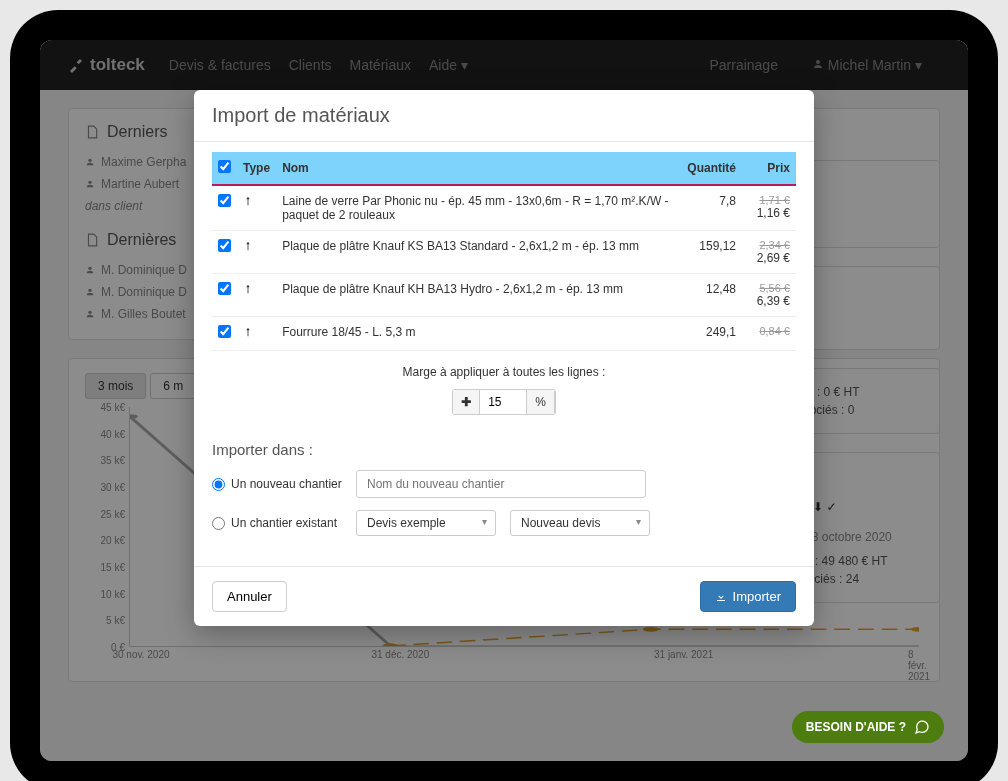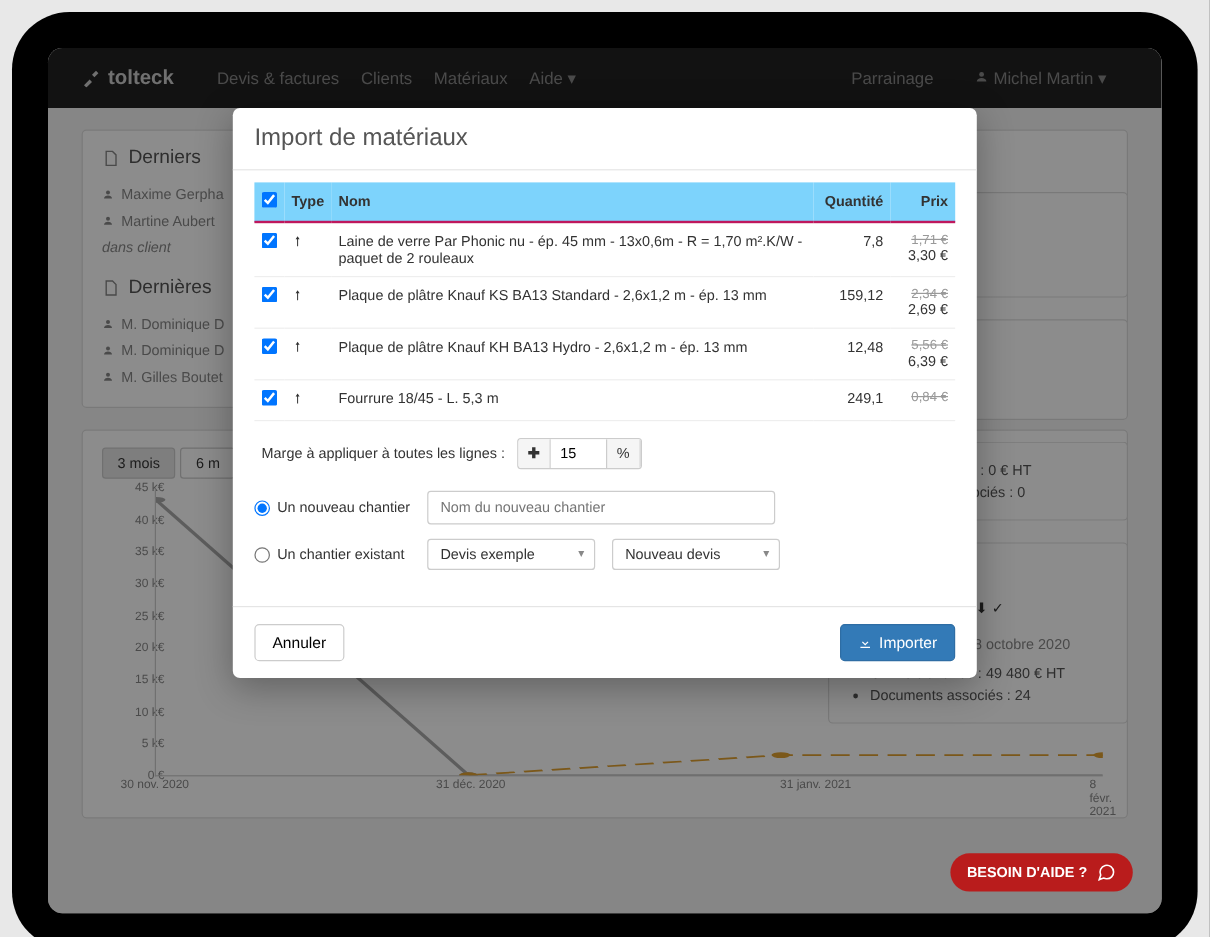--- a/index.html
+++ b/index.html
@@ -1,21 +1,21 @@
 <!DOCTYPE html>
 <html><head>
 <meta charset="utf-8">
 <style>
 * { box-sizing: border-box; margin: 0; padding: 0; }
 body { font-family: -apple-system, "Helvetica Neue", Arial, sans-serif; background: #e8e8e8; display: flex; justify-content: center; align-items: flex-start; padding: 10px; font-size: 13px; color: #333; }
 .tablet-frame { width: 1008px; height: 781px; background: #000; border-radius: 48px; padding: 30px; position: relative; }
 .tablet-screen { width: 100%; height: 100%; background: #f5f5f5; border-radius: 12px; overflow: hidden; position: relative; }
 
 .navbar { height: 50px; background: #222; color: #888; display: flex; align-items: center; padding: 0 28px; font-size: 14px; }
-.brand { color: #ccc; font-weight: 600; font-size: 17px; display: flex; align-items: center; gap: 6px; margin-right: 36px; }
+.brand { color: #ccc; font-weight: 600; font-size: 17px; display: flex; align-items: center; gap: 6px; margin-right: 24px; }
 .brand svg { width: 16px; height: 16px; fill: #ccc; }
 .nav-link { margin-right: 18px; cursor: pointer; }
 .nav-right { margin-left: auto; display: flex; align-items: center; gap: 16px; }
 .user svg { width: 12px; height: 12px; fill: #888; }
 
 .dash { padding: 18px 28px; position: relative; }
 
 .overlay { position: absolute; inset: 0; background: rgba(0,0,0,0.45); z-index: 5; }
 
 .modal { position: absolute; z-index: 10; top: 50px; left: 50%; transform: translateX(-50%); width: 620px; background: #fff; border-radius: 6px; box-shadow: 0 8px 30px rgba(0,0,0,0.3); }
@@ -24,21 +24,21 @@
 .modal-footer { padding: 14px 18px; border-top: 1px solid #e5e5e5; display: flex; justify-content: space-between; align-items: center; }
 
 .mtable { width: 100%; border-collapse: collapse; font-size: 12px; }
 .mtable th { text-align: left; font-weight: 700; padding: 8px 6px; border-bottom: 2px solid #be185d; background: #7dd3fc; color: #333; }
 .mtable th.r, .mtable td.r { text-align: right; }
 .mtable td { padding: 8px 6px; border-bottom: 1px solid #eee; vertical-align: top; }
 .type-icon svg { width: 10px; height: 14px; fill: #333; }
 .price-old { color: #999; text-decoration: line-through; font-size: 11px; }
 .price-new { color: #333; }
 
-.margin-row { display: flex; align-items: center; gap: 10px; padding: 14px 6px 18px; font-size: 12px; }
+.margin-row { display: flex; align-items: center; gap: 10px; padding: 14px 6px 18px; font-size: 12px; flex-direction: column; }
 .margin-field { display: inline-flex; border: 1px solid #ccc; border-radius: 3px; overflow: hidden; }
 .margin-field span, .margin-field input { padding: 5px 8px; font-size: 12px; }
 .margin-field input { border: none; width: 46px; outline: none; }
 .margin-field span { background: #f5f5f5; border-left: 1px solid #ccc; border-right: 1px solid #ccc; }
 .margin-field span:first-child { border-left: none; font-weight: 700; }
 
 .sect-label { font-size: 15px; color: #555; margin: 8px 0 12px; }
 .form-row { display: flex; align-items: center; gap: 14px; margin-bottom: 12px; font-size: 12px; }
 .form-row .lbl { width: 130px; display: flex; align-items: center; gap: 6px; }
 .form-row .lbl.right { justify-content: flex-end; }
@@ -61,33 +61,33 @@
 .card h3 { font-size: 16px; font-weight: 400; color: #555; margin-bottom: 10px; display: flex; align-items: center; gap: 8px; }
 .list-item { font-size: 12px; color: #888; padding: 4px 0; display: flex; align-items: center; gap: 6px; }
 .list-item svg { width: 10px; height: 10px; fill: #888; }
 
 .chart-card { background: #fff; border: 1px solid #ddd; border-radius: 4px; padding: 14px 16px; margin-top: 18px; }
 .tabs { display: flex; gap: 4px; margin-bottom: 8px; }
 .tab { border: 1px solid #ccc; background: #fff; padding: 5px 12px; border-radius: 3px; font-size: 12px; cursor: pointer; }
 .tab.active { background: #e6e6e6; }
 
 .chart { position: relative; height: 260px; padding-left: 44px; }
-.yaxis { position: absolute; left: 16px; top: 0; bottom: 20px; width: 40px; }
+.yaxis { position: absolute; left: 4px; top: 0; bottom: 20px; width: 40px; }
 .ytick { position: absolute; right: 4px; font-size: 10px; color: #888; transform: translateY(-50%); }
 .plot { position: absolute; left: 44px; right: 4px; top: 0; bottom: 20px; border-left: 1px solid #ccc; border-bottom: 1px solid #ccc; }
-.xaxis { position: absolute; left: 44px; right: 4px; bottom: 0; height: 18px; }
+.xaxis { position: absolute; left: 56px; right: 4px; bottom: 0; height: 18px; }
 .xtick { position: absolute; font-size: 10px; color: #888; transform: translateX(-50%); }
 
 .right-cards { position: absolute; right: 28px; top: 70px; width: 250px; display: flex; flex-direction: column; gap: 18px; z-index: 2; }
 .r-card { background: #fff; border: 1px solid #ddd; border-radius: 4px; padding: 14px 16px; font-size: 12px; }
 .r-card h4 { font-size: 15px; font-weight: 400; margin-bottom: 10px; }
 .r-card ul { list-style: disc; padding-left: 18px; }
 .r-card li { padding: 2px 0; color: #555; }
 
-.help { position: absolute; bottom: 18px; right: 24px; background: #b91c1c; color: #fff; padding: 8px 14px; border-radius: 20px; font-size: 12px; font-weight: 600; display: flex; align-items: center; gap: 8px; z-index: 20; }
+.help { position: absolute; bottom: 18px; right: 24px; background: #4d7c0f; color: #fff; padding: 8px 14px; border-radius: 20px; font-size: 12px; font-weight: 600; display: flex; align-items: center; gap: 8px; z-index: 20; }
 </style>
 </head>
 <body>
 
 <div class="tablet-frame">
 <div class="tablet-screen">
 
 <div class="navbar">
   <div class="brand">
     <svg viewBox="0 0 24 24">
@@ -255,21 +255,21 @@
       <tbody id="mtbody">
               <tr>
                 <td><input type="checkbox" checked="" style=""></td>
                 <td class="type-icon"><svg viewBox="0 0 24 24">
                     <path d="M12 2l4 6h-3v14h-2V8H8z"></path>
                   </svg></td>
                 <td>Laine de verre Par Phonic nu - ép. 45 mm - 13x0,6m - R = 1,70 m².K/W - paquet de 2 rouleaux</td>
                 <td class="r">7,8</td>
                 <td class="r">
                   <div class="price-old">1,71 €</div>
-                  <div class="price-new">3,30 €</div>
+                  <div class="price-new">1,16 €</div>
                 </td>
               </tr>
               <tr>
                 <td><input type="checkbox" checked="" style=""></td>
                 <td class="type-icon"><svg viewBox="0 0 24 24">
                     <path d="M12 2l4 6h-3v14h-2V8H8z"></path>
                   </svg></td>
                 <td>Plaque de plâtre Knauf KS BA13 Standard - 2,6x1,2 m - ép. 13 mm</td>
                 <td class="r">159,12</td>
                 <td class="r">
@@ -305,20 +305,21 @@
 
     <div class="margin-row">
       <span>Marge à appliquer à toutes les lignes :</span>
       <div class="margin-field">
         <span>✚</span>
         <input value="15" style="">
         <span>%</span>
       </div>
     </div>
 
+    <div class="sect-label">Importer dans :</div>
 
     <div class="form-row">
       <label class="lbl">
         <input type="radio" name="dest" checked="" style="">
         <span>Un nouveau chantier</span>
       </label>
       <input class="text-in" placeholder="Nom du nouveau chantier" style="">
     </div>
 
     <div class="form-row">

